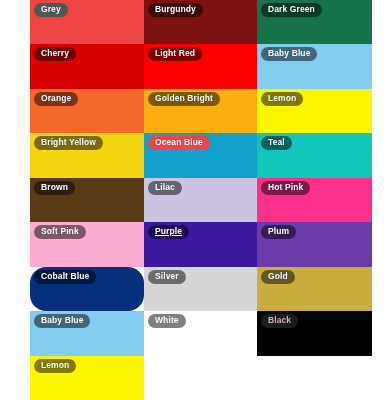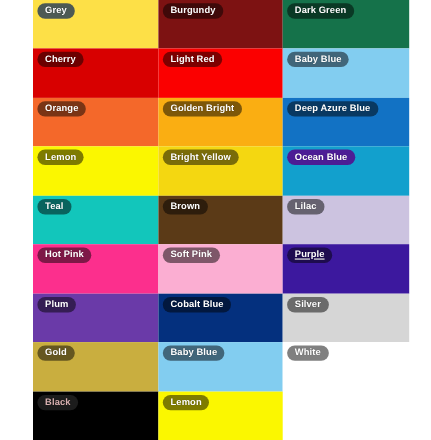--- a/index.html
+++ b/index.html
@@ -40,21 +40,21 @@
     white-space: nowrap;
     letter-spacing: 0.1px;
     color: #ffffff;
     text-shadow: 0 0 1px rgba(0,0,0,0.35);
   }
 </style>
 </head>
 <body>
 
 <div id="palette-grid" style="background: rgb(255, 255, 255);">
-    <div class="swatch" style="background: #fde047;">
+    <div class="swatch" style="background: #ef4444;">
       <span class="swatch-label" style="background: rgb(77, 90, 84); color: rgb(255, 255, 255);">Grey</span>
     </div>
     <div class="swatch" style="background: rgb(125, 18, 18);">
       <span class="swatch-label" style="background: rgb(63, 9, 9); color: rgb(255, 255, 255);">Burgundy</span>
     </div>
     <div class="swatch" style="background: rgb(21, 114, 74); padding-left: 36px;">
       <span class="swatch-label" style="background: rgb(10, 57, 37); color: rgb(255, 255, 255);">Dark Green</span>
     </div>
     <div class="swatch" style="background: rgb(216, 0, 0);">
       <span class="swatch-label" style="background: rgb(108, 0, 0); color: rgb(255, 255, 255);">Cherry</span>
@@ -64,31 +64,28 @@
     </div>
     <div class="swatch" style="background: rgb(130, 205, 240);">
       <span class="swatch-label" style="background: rgb(65, 102, 122); color: rgb(255, 255, 255);">Baby Blue</span>
     </div>
     <div class="swatch" style="background: rgb(244, 104, 42);">
       <span class="swatch-label" style="background: rgb(122, 52, 21); color: rgb(255, 255, 255);">Orange</span>
     </div>
     <div class="swatch" style="background: rgb(250, 174, 18);">
       <span class="swatch-label" style="background: rgb(125, 87, 9); color: rgb(255, 255, 255);">Golden Bright</span>
     </div>
-    <div class="swatch" style="background: rgb(18, 114, 196);">
-      <span class="swatch-label" style="background: rgb(9, 57, 98); color: rgb(255, 255, 255);">Deep Azure Blue</span>
-    </div>
     <div class="swatch" style="background: rgb(251, 247, 0);">
       <span class="swatch-label" style="background: rgb(126, 123, 0); color: rgb(255, 255, 255);">Lemon</span>
     </div>
     <div class="swatch" style="background: rgb(244, 215, 17);">
       <span class="swatch-label" style="background: rgb(122, 108, 9); color: rgb(255, 255, 255);">Bright Yellow</span>
     </div>
     <div class="swatch" style="background: rgb(18, 160, 205);">
-      <span class="swatch-label" style="background: #4c1d95; color: rgb(255, 255, 255);">Ocean Blue</span>
+      <span class="swatch-label" style="background: #ef4444; color: rgb(255, 255, 255);">Ocean Blue</span>
     </div>
     <div class="swatch" style="background: rgb(18, 198, 187);">
       <span class="swatch-label" style="background: rgb(9, 99, 94); color: rgb(255, 255, 255);">Teal</span>
     </div>
     <div class="swatch" style="background: rgb(91, 58, 23);">
       <span class="swatch-label" style="background: rgb(46, 29, 12); color: rgb(255, 255, 255);">Brown</span>
     </div>
     <div class="swatch" style="background: rgb(204, 195, 224);">
       <span class="swatch-label" style="background: rgb(102, 98, 112); color: rgb(255, 255, 255);">Lilac</span>
     </div>
@@ -97,21 +94,21 @@
     </div>
     <div class="swatch" style="background: rgb(251, 174, 210);">
       <span class="swatch-label" style="background: rgb(126, 87, 105); color: rgb(255, 255, 255);">Soft Pink</span>
     </div>
     <div class="swatch" style="background: rgb(60, 24, 158);">
       <span class="swatch-label" style="background: rgb(30, 12, 79); color: rgb(255, 255, 255); text-decoration: underline;">Purple</span>
     </div>
     <div class="swatch" style="background: rgb(106, 58, 168);">
       <span class="swatch-label" style="background: rgb(53, 29, 84); color: rgb(255, 255, 255);">Plum</span>
     </div>
-    <div class="swatch" style="background: rgb(4, 48, 126);">
+    <div class="swatch" style="background: rgb(4, 48, 126); border-radius: 16px;">
       <span class="swatch-label" style="background: rgb(2, 24, 63); color: rgb(255, 255, 255);">Cobalt Blue</span>
     </div>
     <div class="swatch" style="background: rgb(214, 214, 214);">
       <span class="swatch-label" style="background: rgb(107, 107, 107); color: rgb(255, 255, 255);">Silver</span>
     </div>
     <div class="swatch" style="background: rgb(201, 174, 63);">
       <span class="swatch-label" style="background: rgb(101, 87, 32); color: rgb(255, 255, 255);">Gold</span>
     </div>
     <div class="swatch" style="background: rgb(130, 205, 240);">
       <span class="swatch-label" style="background: rgb(65, 102, 122); color: rgb(255, 255, 255);">Baby Blue</span>

